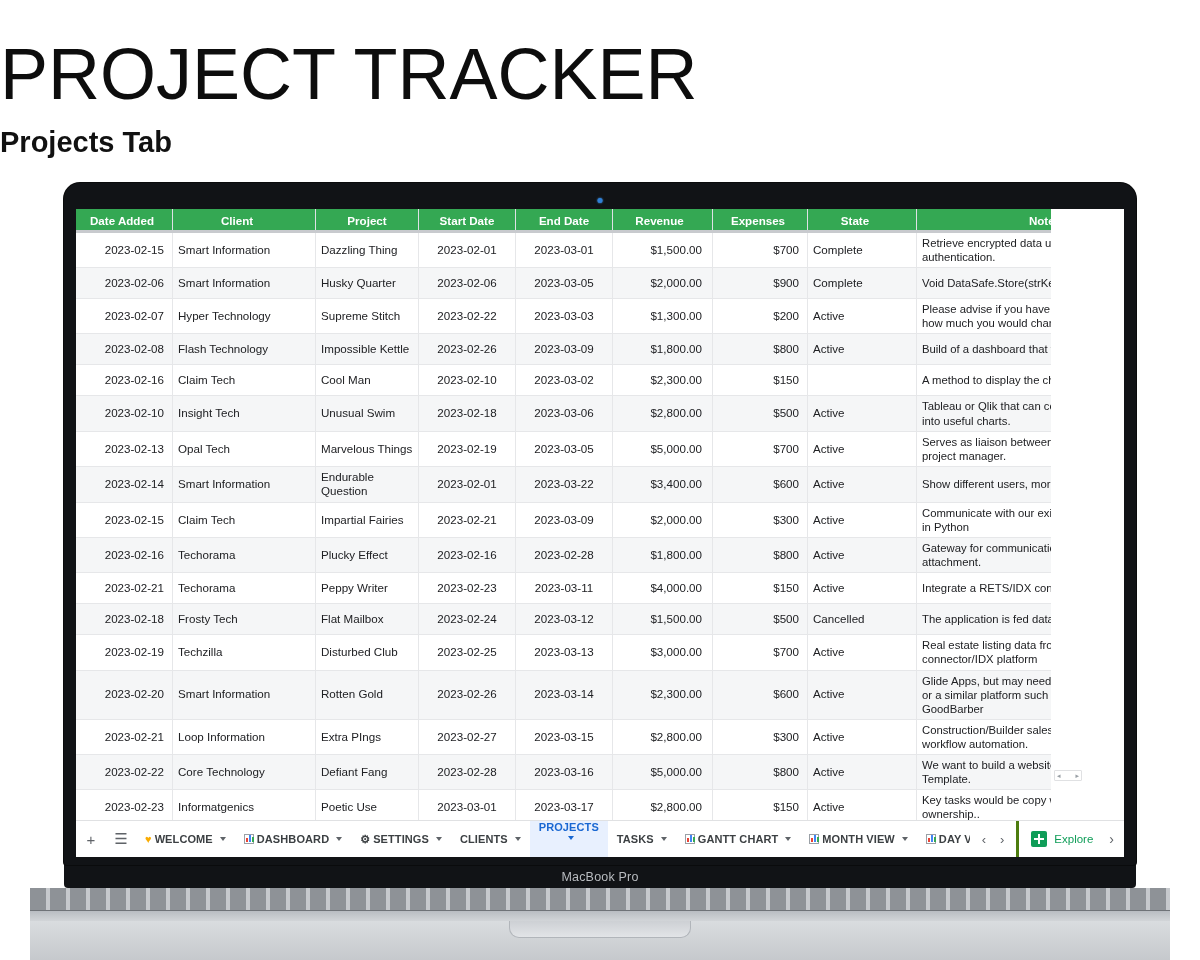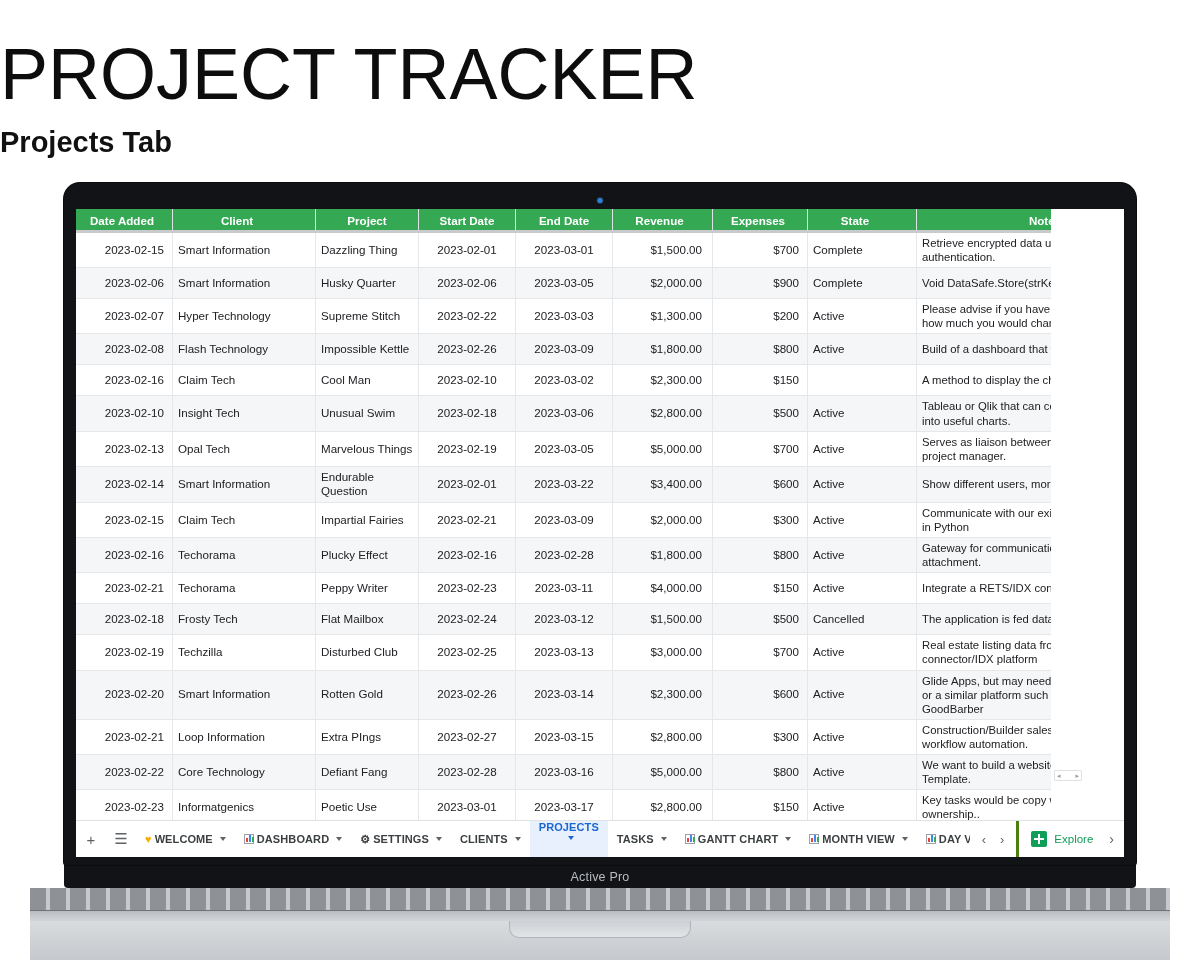--- a/index.html
+++ b/index.html
@@ -618,21 +618,21 @@
           <span class="explore-badge"></span>
           <span class="explore-label">Explore</span>
         </div>
         <div class="explore-chevron">›</div>
       </div>
 
     </div>
   </div>
 
   <div class="chin">
-    <span>Active Pro</span>
+    <span>MacBook Pro</span>
   </div>
 
   <div class="base base-wide">
     <div class="keys"></div>
     <div class="keys-shade"></div>
     <div class="palmrest">
       <div class="trackpad"></div>
     </div>
 
   </div>

